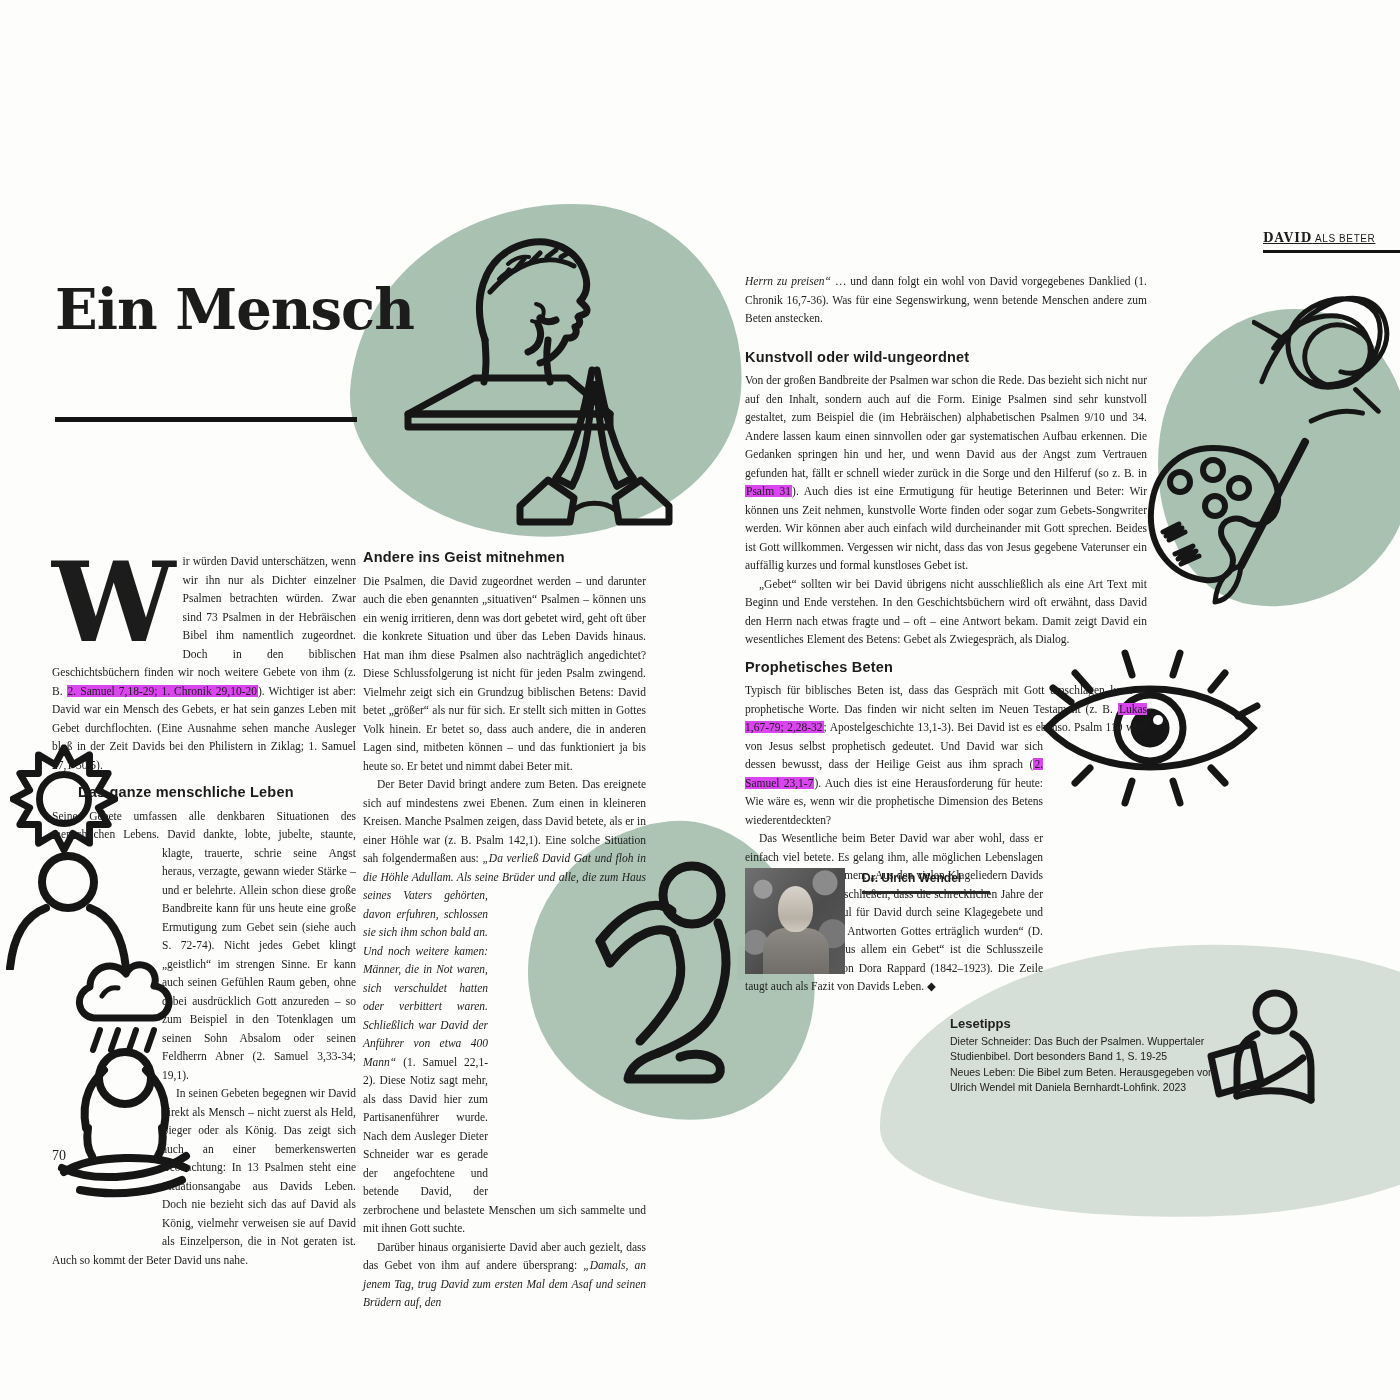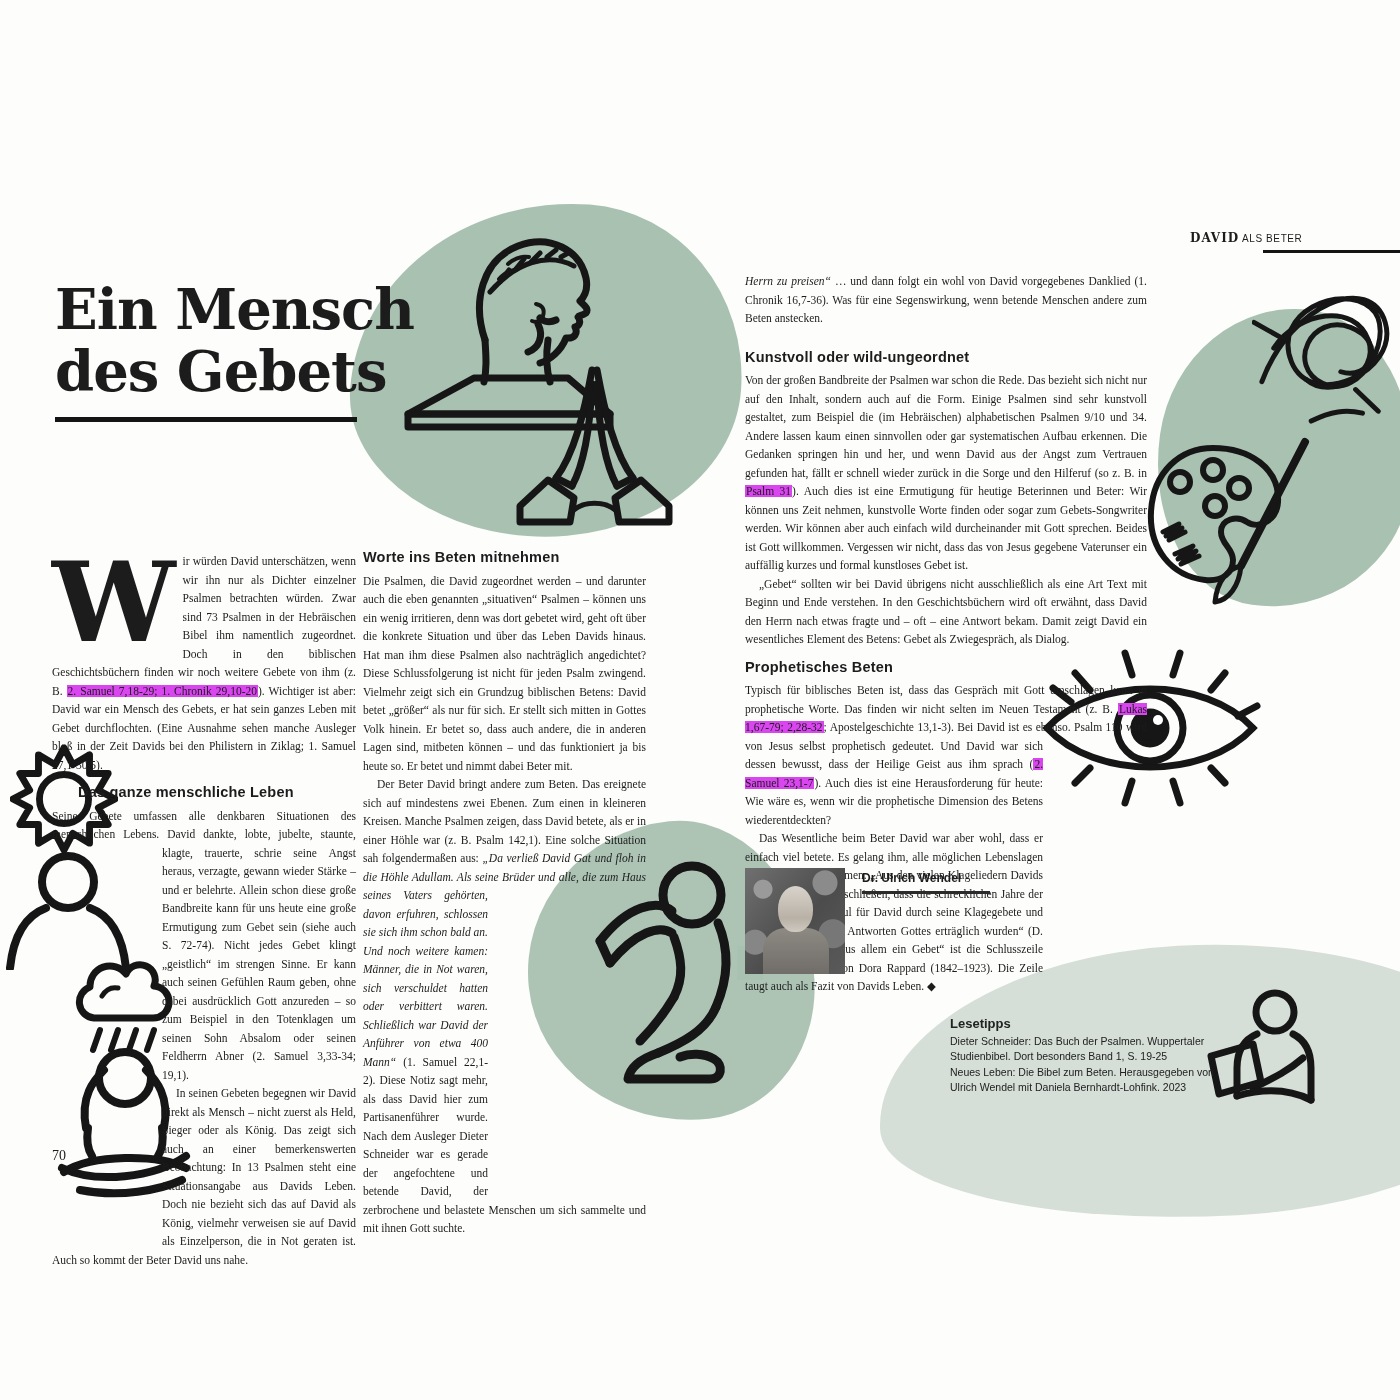--- a/index.html
+++ b/index.html
@@ -62,21 +62,20 @@
               border-radius:58% 42% 52% 48% / 60% 52% 48% 40%;transform:rotate(4deg);"></div>
   <div class="blob" style="left:528px;top:822px;width:285px;height:300px;background:#adc4b5;
               border-radius:55% 45% 42% 58% / 50% 55% 45% 50%;transform:rotate(-6deg);"></div>
   <div class="blob" style="left:1158px;top:308px;width:255px;height:300px;background:#a9c1b1;
               border-radius:52% 48% 55% 45% / 48% 55% 45% 52%;transform:rotate(8deg);"></div>
   <div class="blob" style="left:878px;top:945px;width:640px;height:272px;background:#d5ded7;
               border-radius:48% 52% 45% 55% / 62% 55% 45% 38%;transform:rotate(-3deg);"></div>
 
   <div class="txt title" style="left:55px;top:278px;">
     <div>Ein Mensch</div>
-    <div>des Gebets</div>
   </div>
   <div class="title-rule" style="left:55px;top:417px;width:302px;height:5px;"></div>
 
   <svg class="icon" style="left:388px;top:222px;" width="235" height="212" viewBox="0 0 235 212" fill="none" stroke="#161616" stroke-width="7" stroke-linecap="round" stroke-linejoin="round">
     <path d="M97,118 C84,80 94,38 130,24 C162,12 192,28 198,56 C200,66 197,74 192,79 C197,84 201,87 198,91 C194,94 191,93 190,95 C193,99 192,104 187,105 C190,111 187,117 178,116 C173,129 162,138 152,141"></path>
     <path d="M97,118 C98,134 99,146 96,160"></path>
     <path d="M160,118 C158,132 158,146 162,160"></path>
     <path d="M150,102 C156,114 151,126 140,130"></path>
     <path d="M168,98 C162,101 156,100 152,96"></path>
     <path d="M102,70 C128,40 160,30 186,44" stroke-width="5"></path>
@@ -103,24 +102,27 @@
       <span class="dropcap">W</span><span>ir würden David unterschätzen, wenn wir ihn nur als Dichter einzelner Psalmen betrachten würden. Zwar sind 73 Psalmen in der Hebräischen Bibel ihm namentlich zugeordnet. Doch in den biblischen Geschichtsbüchern finden wir noch weitere Gebete von ihm (z. B. </span><mark>2. Samuel 7,18-29; 1. Chronik 29,10-20</mark><span>). Wichtiger ist aber: David war ein Mensch des Gebets, er hat sein ganzes Leben mit Gebet durchflochten. (Eine Ausnahme sehen manche Ausleger bloß in der Zeit Davids bei den Philistern in Ziklag; 1. Samuel 27,1-30,5).</span>
     </p>
     <h3>Das ganze menschliche Leben</h3>
     <p>
       <span>Seine Gebete umfassen alle denkbaren Situationen des menschlichen Lebens. David dankte, lobte, jubelte, staunte, klagte, trauerte, schrie seine </span><span class="cut cut-l1"></span><span>Angst heraus, verzagte, gewann wieder Stärke – und er belehrte. Allein schon diese große Bandbreite kann für uns heute eine große Ermutigung zum Gebet sein (siehe auch S. 72-74). Nicht jedes Gebet klingt „geistlich“ im strengen Sinne. Er kann auch seinen Gefühlen Raum geben, ohne dabei ausdrücklich Gott anzureden – so zum Beispiel in den Totenklagen um seinen Sohn Absalom oder seinen Feldherrn Abner (2. Samuel 3,33-34; 19,1).</span>
     </p>
     <p class="ind">In seinen Gebeten begegnen wir David direkt als Mensch – nicht zuerst als Held, Sieger oder als König. Das zeigt sich auch an einer bemerkenswerten Beobachtung: In 13 Psalmen steht eine Situationsangabe aus Davids Leben. Doch nie bezieht sich das auf David als König, vielmehr verweisen sie auf David als Einzelperson, die in Not geraten ist. Auch so kommt der Beter David uns nahe.</p>
   </div>
 
   <div class="txt col col2" style="left:363px;top:548px;width:283px;">
-    <h3 style="margin-top:0;">Worte ins Beten mitnehmen</h3>
+    <h3 style="margin-top:0;">Andere ins Geist mitnehmen</h3>
     <p>Die Psalmen, die David zugeordnet werden – und darunter auch die eben genannten „situativen“ Psalmen – können uns ein wenig irritieren, denn was dort gebetet wird, geht oft über die konkrete Situation und über das Leben Davids hinaus. Hat man ihm diese Psalmen also nachträglich angedichtet? Diese Schlussfolgerung ist nicht für jeden Psalm zwingend. Vielmehr zeigt sich ein Grundzug biblischen Betens: David betet „größer“ als nur für sich. Er stellt sich mitten in Gottes Volk hinein. Er betet so, dass auch andere, die in anderen Lagen sind, mitbeten können – und das funktioniert ja bis heute so. Er betet und nimmt dabei Beter mit.</p>
     <p class="ind">
       <span>Der Beter David bringt andere zum Beten. Das ereignete sich auf mindestens zwei Ebenen. Zum einen in kleineren Kreisen. Manche Psalmen zeigen, dass David betete, als er in einer Höhle war (z. B. Psalm 142,1). Eine solche Situation sah folgendermaßen aus: </span><span class="it">„Da verließ David Gat und floh in die Höhle Adullam. Als seine Brüder und alle, die zum Haus seines Vaters gehörten, </span><span class="cut cut-r1"></span><span class="it">davon erfuhren, schlossen sie sich ihm schon bald an. Und noch weitere kamen: Männer, die in Not waren, sich verschuldet hatten oder verbittert waren. Schließlich war David der Anführer von etwa 400 Mann“</span><span> (1. Samuel 22,1-2). Diese Notiz sagt mehr, als dass David hier zum Partisanenführer wurde. Nach dem Ausleger Dieter Schneider war es gerade der angefochtene und betende David, der zerbrochene und belastete Menschen um sich sammelte und mit ihnen Gott suchte.</span>
+    </p>
+    <p class="ind">
+      <span>Darüber hinaus organisierte David aber auch gezielt, dass das Gebet von ihm auf andere übersprang: </span><span class="it">„Damals, an jenem Tag, trug David zum ersten Mal dem Asaf und seinen Brüdern auf, den</span>
     </p>
   </div>
 
   <svg class="icon" style="left:10px;top:745px;" width="108" height="108" viewBox="0 0 110 110" fill="none" stroke="#161616" stroke-width="7" stroke-linejoin="round">
     <circle cx="55" cy="55" r="25"></circle>
     <polygon points="107,55 90,64 100,81 81,81 81,100 64,90 55,107 46,90 29,100 29,81 10,81 20,64 3,55 20,46 10,29 29,29 29,10 46,20 55,3 64,20 81,10 81,29 100,29 90,46"></polygon>
   </svg>
   <svg class="icon" style="left:0px;top:852px;" width="140" height="118" viewBox="0 0 140 118" fill="none" stroke="#161616" stroke-width="8" stroke-linecap="round">
     <circle cx="68" cy="30" r="26"></circle>
     <path d="M10,116 C14,78 30,62 46,56"></path>
@@ -147,21 +149,21 @@
     <path d="M30,86 C58,50 88,44 102,56"></path>
     <path d="M40,108 C66,76 90,70 102,78"></path>
     <path d="M30,86 L40,108"></path>
     <path d="M148,68 C160,96 158,124 146,152"></path>
     <path d="M104,82 C112,104 114,122 104,142"></path>
     <path d="M146,152 C136,176 112,188 88,198"></path>
     <path d="M104,142 C92,162 80,176 70,186"></path>
     <path d="M88,198 C70,204 60,212 58,224 L140,224 C152,224 154,210 144,204 C134,198 120,198 110,202"></path>
   </svg>
 
-  <div class="txt sect" style="left:1190px;top:231px;">
+  <div class="txt sect" style="left:1263px;top:231px;text-decoration:underline;">
     <b>DAVID</b><span> ALS BETER</span>
   </div>
   <div class="sect-rule" style="left:1263px;top:250px;width:137px;height:2.5px;"></div>
 
   <div class="txt col rcol" style="left:745px;top:272px;width:402px;">
     <p style="margin-bottom:20px;">
       <span class="it">Herrn zu preisen“</span><span> … und dann folgt ein wohl von David vorgegebenes Danklied (1. Chronik 16,7-36). Was für eine Segenswirkung, wenn betende Menschen andere zum Beten anstecken.</span>
     </p>
     <h3>Kunstvoll oder wild-ungeordnet</h3>
     <p>

